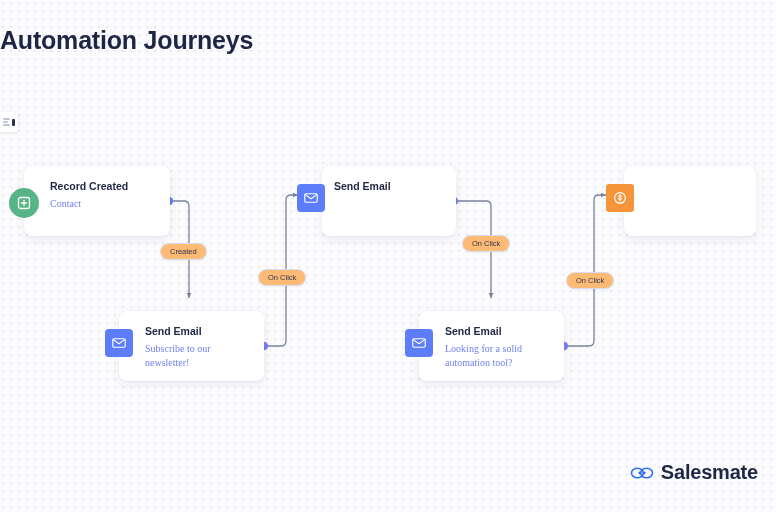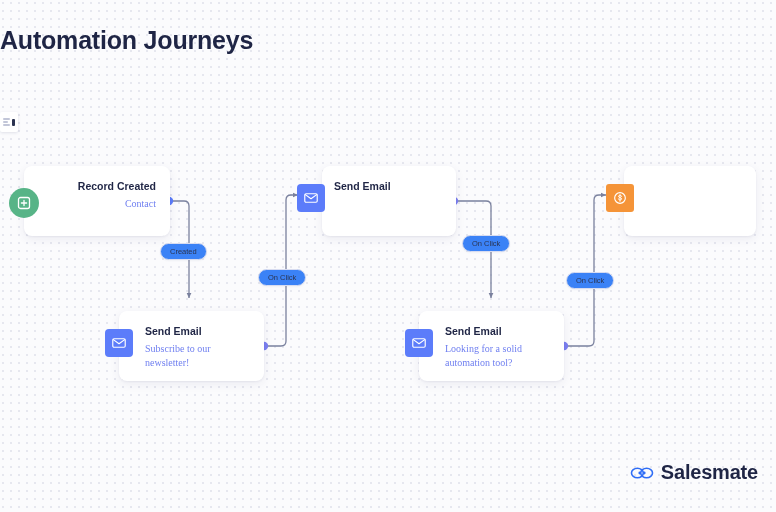--- a/index.html
+++ b/index.html
@@ -70,21 +70,21 @@
     width:28px;height:28px;border-radius:4px;
     background:#5c7cfa;
   }
   .ico.orange{
     width:28px;height:28px;border-radius:3px;
     background:#f59438;
   }
   
   .pill{
     position:absolute;
-    background:#3b82f6;
+    background:#fdba74;
     border:1px solid #d8dcf0;
     border-radius:10px;
     font-size:7.5px;
     color:#2b3350;
     padding:3px 9px;
     white-space:nowrap;
     box-shadow:0 1px 2px rgba(45,55,100,0.05);
   }
   
   .logo{
@@ -132,21 +132,21 @@
   <circle cx="564" cy="346" r="4.2" fill="#7b7ff0"></circle>
 </svg>
 
 <div class="node" style="left:24px;top:166px;width:146px;height:70px;">
   <div class="ico green" style="left:-15px;top:22px;">
     <svg width="16" height="16" viewBox="0 0 16 16">
       <rect x="2.5" y="2.5" width="11" height="11" rx="2" fill="none" stroke="#ffffff" stroke-width="1.3"></rect>
       <path d="M8 5.4 V10.6 M5.4 8 H10.6" stroke="#ffffff" stroke-width="1.3" stroke-linecap="round"></path>
     </svg>
   </div>
-  <div class="body" style="padding-left:26px;text-align:right;">
+  <div class="body" style="padding-left:26px;">
     <div class="title">Record Created</div>
     <div class="subtitle">Contact</div>
   </div>
 </div>
 
 <div class="node" style="left:322px;top:166px;width:134px;height:70px;">
   <div class="ico blue" style="left:-25px;top:18px;">
     <svg width="16" height="16" viewBox="0 0 18 18">
       <rect x="2" y="4.2" width="14" height="9.6" rx="1.4" fill="none" stroke="#ffffff" stroke-width="1.3"></rect>
       <path d="M2.6 5.2 L9 9.8 L15.4 5.2" fill="none" stroke="#ffffff" stroke-width="1.3" stroke-linecap="round" stroke-linejoin="round"></path>

